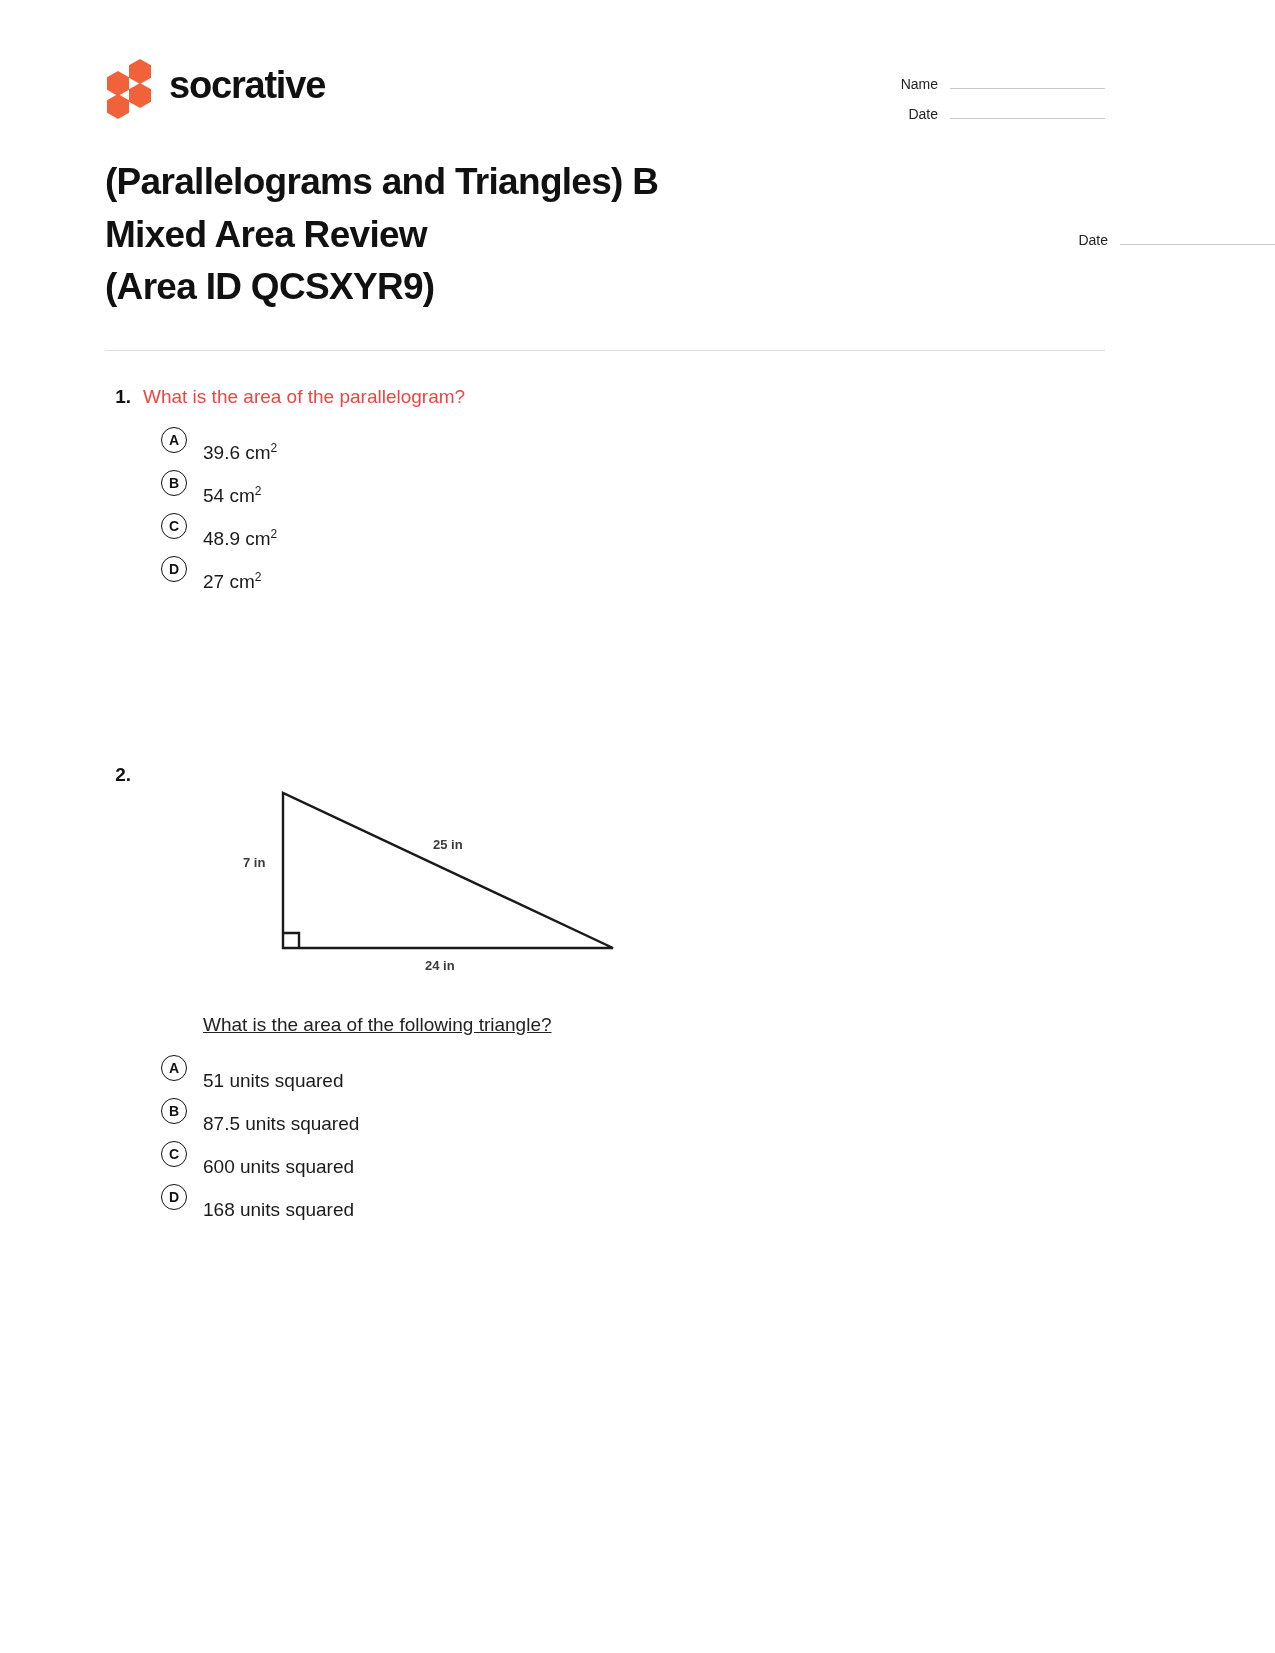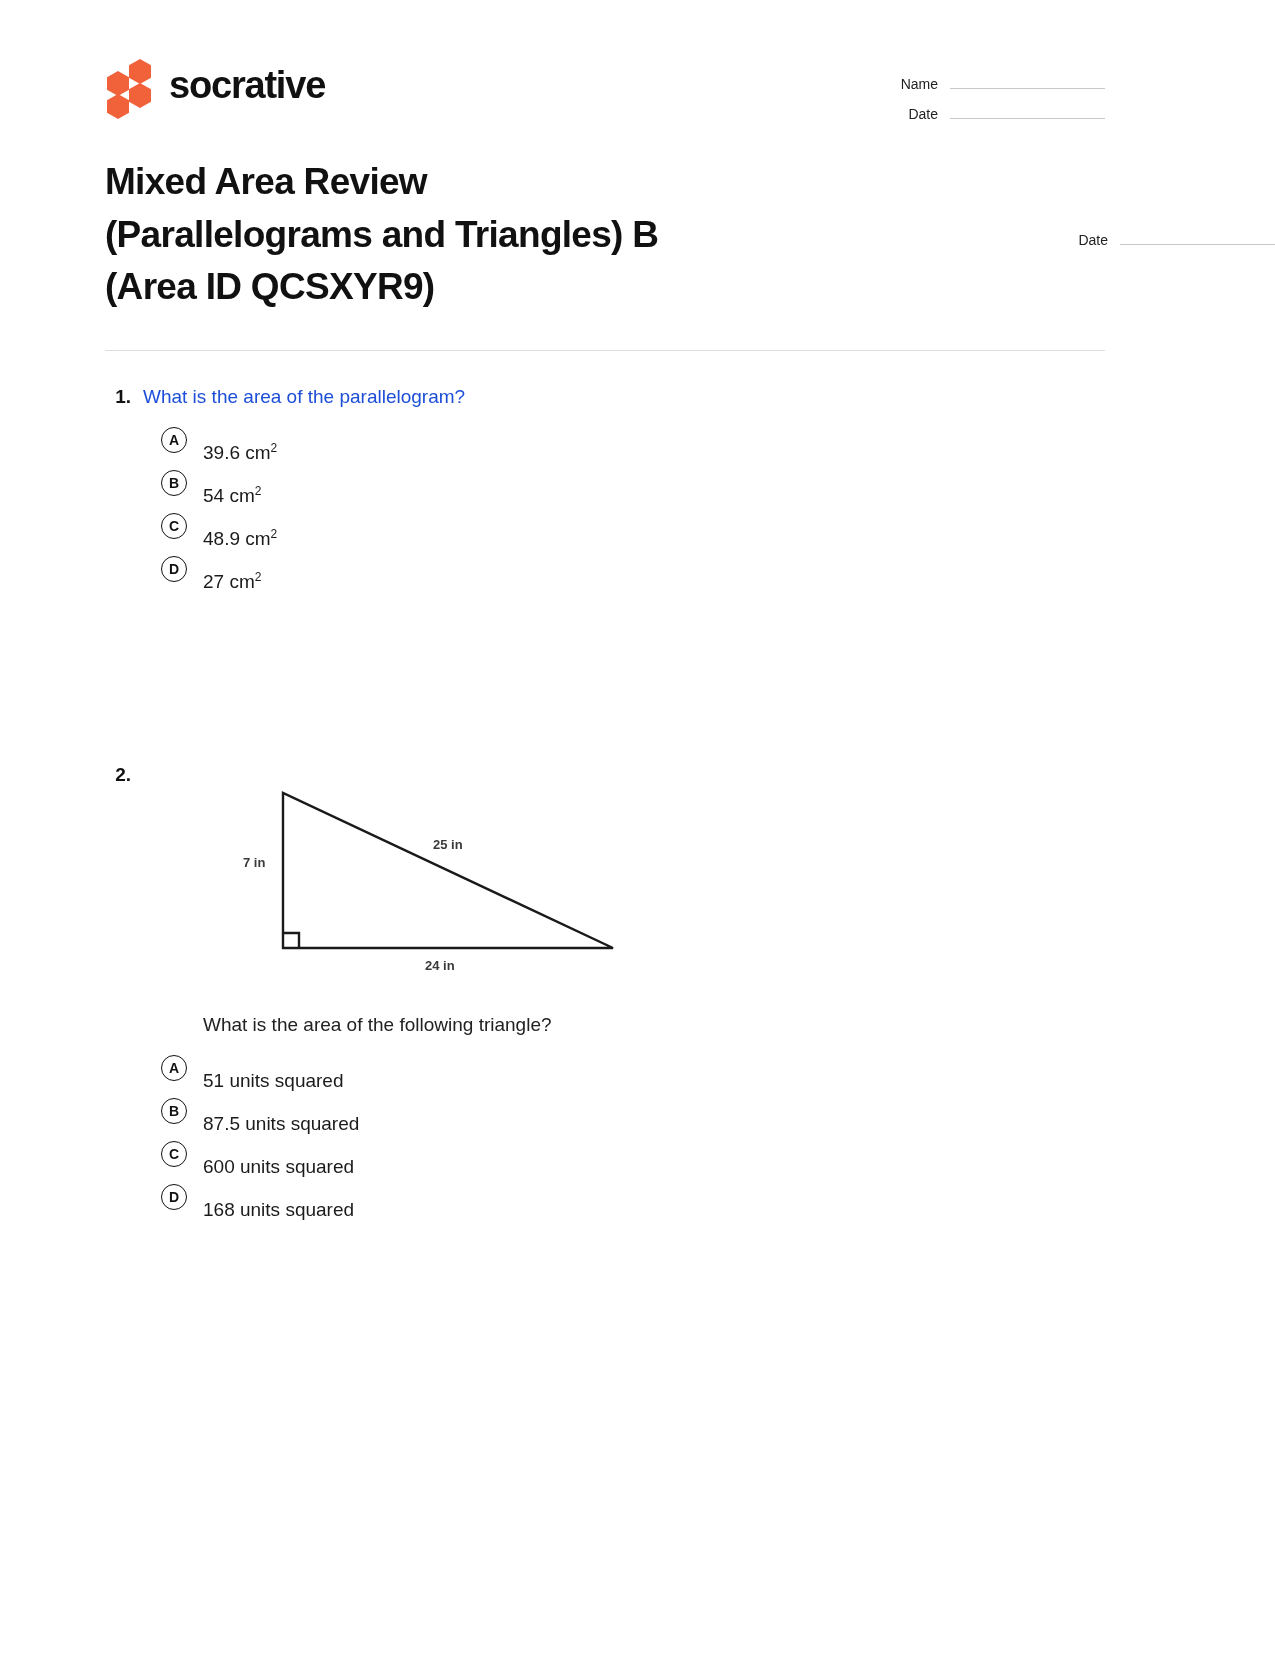--- a/index.html
+++ b/index.html
@@ -136,21 +136,21 @@
     padding-right: 12px;
     font-size: 19px;
     font-weight: 700;
     line-height: 30px;
     color: #111111;
     flex: 0 0 38px;
   }
   .q-text {
     font-size: 19px;
     line-height: 30px;
-    color: #1d4ed8;
+    color: #ef4444;
   }
 
   .options {
     margin-top: 6px;
   }
   .option {
     display: flex;
     align-items: center;
     height: 43px;
   }
@@ -178,20 +178,21 @@
     font-size: 12px;
     vertical-align: super;
     line-height: 0;
   }
 
   .q2-prompt {
     margin-left: 98px;
     font-size: 19px;
     line-height: 30px;
     color: #222222;
+    text-decoration: underline;
   }
 
   
   .fig-parallelogram {
     position: absolute;
     left: 820px;
     top: 430px;
     width: 250px;
     height: 225px;
   }
@@ -237,22 +238,22 @@
       </div>
       <div class="field-row">
         <span class="field-label">Date</span>
         <span class="field-line"></span>
       </div>
     </div>
   </div>
 
   <div class="title-block">
     <div class="quiz-title">
+      <div>(Parallelograms and Triangles) B</div>
       <div>Mixed Area Review</div>
-      <div>(Parallelograms and Triangles) B</div>
       <div>(Area ID QCSXYR9)</div>
     </div>
   </div>
 
   <div class="score-wrap">
     <div class="field-row">
       <span class="field-label">Date</span>
       <span class="field-line"></span>
     </div>
   </div>

